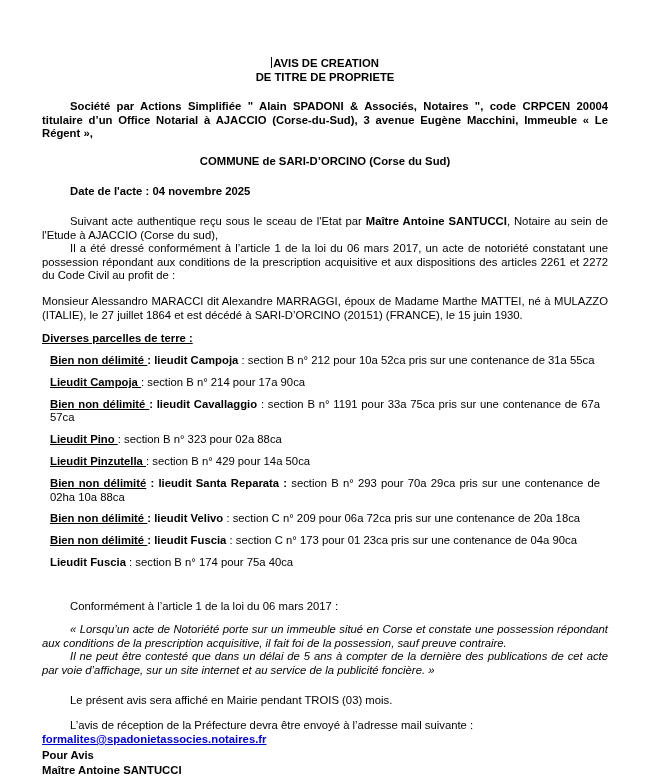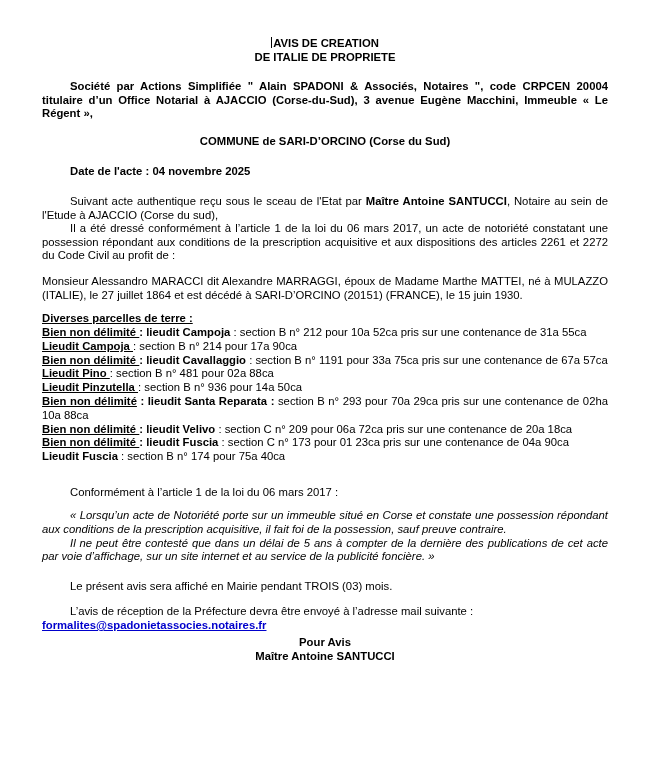--- a/index.html
+++ b/index.html
@@ -22,21 +22,21 @@
     left: 42px;
     top: 0;
     width: 566px;
   }
   .center { text-align: center; }
   .just   { text-align: justify; }
   .b      { font-weight: bold; }
   .u      { text-decoration: underline; }
 
   .title-block {
-    margin-top: 36px;
+    margin-top: 56px;
     font-weight: bold;
     line-height: 14px;
   }
   .title-line1 { position: relative; }
   .caret {
     display: inline-block;
     width: 1px;
     height: 11px;
     background: #000;
     vertical-align: -1px;
@@ -58,45 +58,45 @@
     text-align: center;
   }
   .date-acte {
     margin-top: 17px;
     font-weight: bold;
     padding-left: 28px;
   }
   .parcels {
     line-height: 13.8px;
   }
-  .parcels .row { margin: 0; text-align: justify; }
+  .parcels .row { margin: 8px; text-align: justify; }
   .quote {
     font-style: italic;
     text-align: justify;
   }
   a.mail {
     color: #0000cc;
     text-decoration: underline;
     font-weight: bold;
   }
   .sig {
-    text-align: center;
+    text-align: left;
     font-weight: bold;
     line-height: 14.5px;
     margin-top: 2px;
   }
 </style>
 </head>
 <body>
 
 <div class="page">
 
   <div class="title-block center">
     <div class="title-line1"><span class="caret"></span><span>AVIS DE CREATION</span></div>
-    <div>DE ITALIE DE PROPRIETE</div>
+    <div>DE TITRE DE PROPRIETE</div>
   </div>
 
   <div class="sp-16"></div>
 
   <p class="para b indent">Société par Actions Simplifiée " Alain SPADONI &amp; Associés, Notaires ", code CRPCEN 20004 titulaire d’un Office Notarial à AJACCIO (Corse-du-Sud), 3 avenue Eugène Macchini, Immeuble « Le Régent »,</p>
 
   <div class="commune">COMMUNE de SARI-D’ORCINO (Corse du Sud)</div>
 
   <div class="date-acte">Date de l'acte : 04 novembre 2025</div>
 
@@ -111,22 +111,22 @@
   <p class="para">Monsieur Alessandro MARACCI dit Alexandre MARRAGGI, époux de Madame Marthe MATTEI, né à MULAZZO (ITALIE), le 27 juillet 1864  et est décédé à SARI-D’ORCINO (20151) (FRANCE), le 15 juin 1930.</p>
 
   <div class="sp-10"></div>
 
   <div class="parcels">
     <div class="b u">Diverses parcelles de terre :</div>
     <div id="parcels-list">
         <p class="row"><span class="b u">Bien non délimité </span><span class="b">: </span><span class="b">lieudit Campoja</span><span> : section B n° 212 pour 10a 52ca pris sur une contenance de 31a 55ca</span></p>
         <p class="row"><span class="b u">Lieudit Campoja </span><span>: section B n° 214 pour 17a 90ca</span></p>
         <p class="row"><span class="b u">Bien non délimité </span><span class="b">: </span><span class="b">lieudit Cavallaggio</span><span> : section B n° 1191 pour 33a 75ca pris sur une contenance de 67a 57ca</span></p>
-        <p class="row"><span class="b u">Lieudit Pino </span><span>: section B n° 481 pour 02a 88ca</span></p>
-        <p class="row"><span class="b u">Lieudit Pinzutella </span><span>: section B n° 936 pour 14a 50ca</span></p>
+        <p class="row"><span class="b u">Lieudit Pino </span><span>: section B n° 323 pour 02a 88ca</span></p>
+        <p class="row"><span class="b u">Lieudit Pinzutella </span><span>: section B n° 429 pour 14a 50ca</span></p>
         <p class="row just"><span class="b u">Bien non délimité</span><span class="b"> : </span><span class="b">lieudit Santa Reparata :</span><span> section B n° 293 pour 70a 29ca pris sur une contenance de 02ha 10a 88ca</span></p>
         <p class="row"><span class="b u">Bien non délimité </span><span class="b">: </span><span class="b">lieudit Velivo</span><span> : section C n° 209 pour 06a 72ca pris sur une contenance de 20a 18ca</span></p>
         <p class="row"><span class="b u">Bien non délimité </span><span class="b">: </span><span class="b">lieudit Fuscia</span><span> : section C n° 173 pour 01 23ca pris sur une contenance de 04a 90ca</span></p>
         <p class="row"><span class="b">Lieudit Fuscia</span><span> : section B n° 174 pour 75a 40ca</span></p>
       </div>
   </div>
 
   <div class="sp-22"></div>
 
   <p class="para indent">Conformément à l’article 1 de la loi du 06 mars 2017 :</p>

